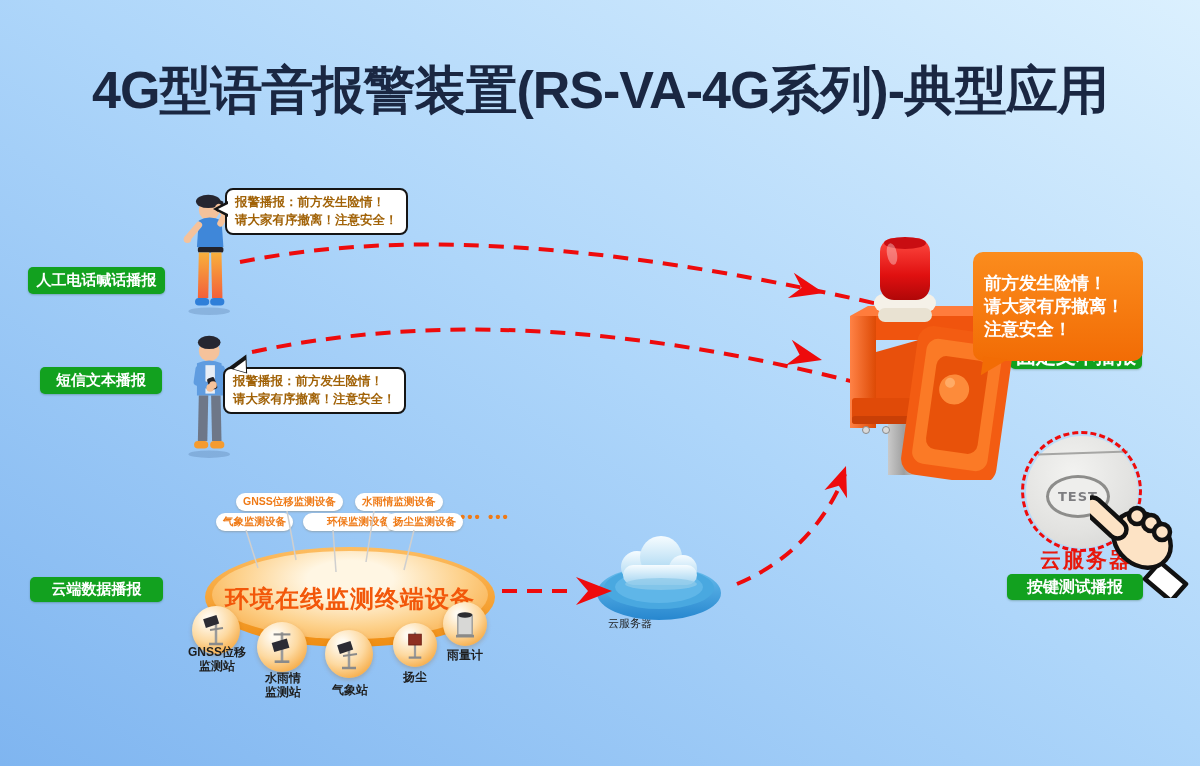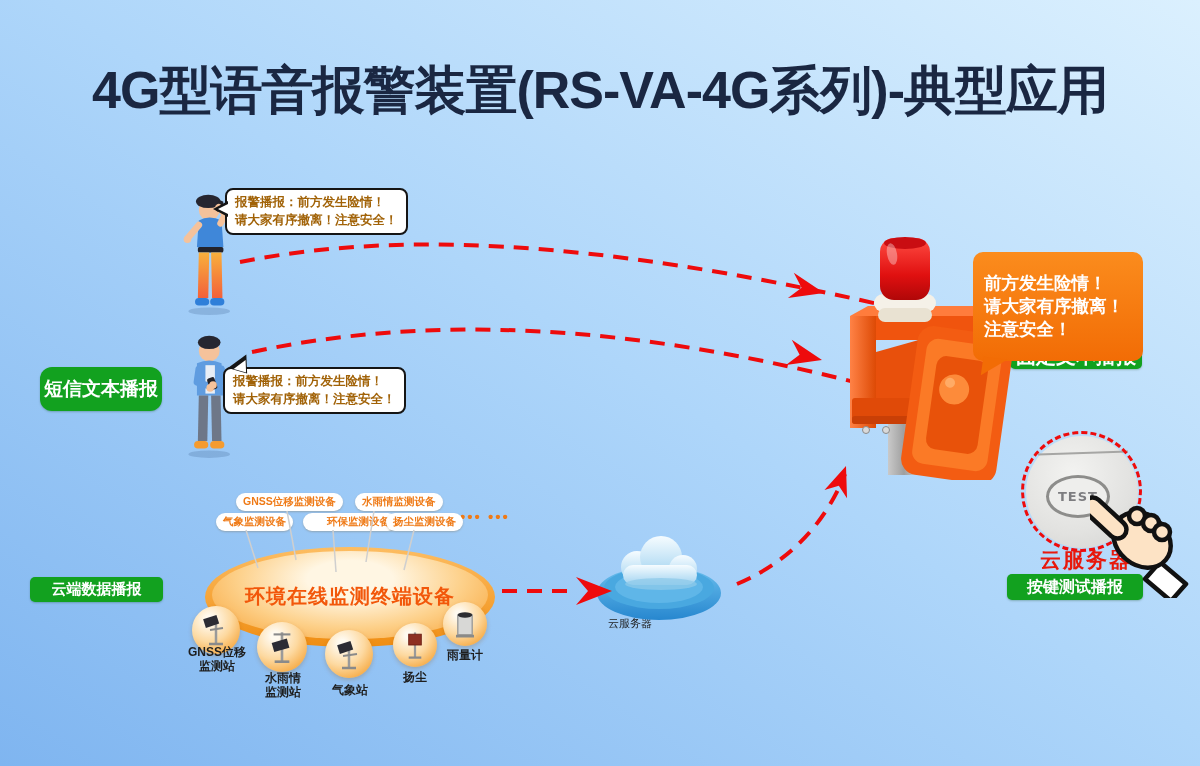--- a/index.html
+++ b/index.html
@@ -14,21 +14,21 @@
     left:0;top:56px;width:1200px;text-align:center;
     font-size:52px;font-weight:bold;letter-spacing:-1px;color:#1a2742;white-space:nowrap;
   }
   
   .glabel{
     background:#12a11f;color:#fff;font-weight:bold;border-radius:5px;
     display:flex;align-items:center;justify-content:center;white-space:nowrap;
     box-shadow:0 1px 2px rgba(0,60,0,.25);
   }
   .gl-manual{left:28px;top:267px;width:137px;height:27px;font-size:15px;}
-  .gl-sms{left:40px;top:367px;width:122px;height:44px;font-size:19px;border-radius:12px;}
+  .gl-sms{left:40px;top:367px;width:122px;height:27px;font-size:15px;}
   .gl-cloud{left:30px;top:577px;width:133px;height:25px;font-size:15px;}
   .gl-fixed{left:1010px;top:344px;width:132px;height:25px;font-size:20px;text-align:right;}
   .gl-test{left:1007px;top:574px;width:136px;height:26px;font-size:16px;}
   
   .bubble{
     background:#fff;border:2px solid #151515;border-radius:8px;
     padding:4px 8px;font-size:12.5px;font-weight:bold;color:#a16207;line-height:1.4;
     white-space:nowrap;z-index:7;
   }
   .bubble1{left:225px;top:188px;}
@@ -49,21 +49,21 @@
     white-space:nowrap;
   }
   .obubble::after{content:"";position:absolute;bottom:-16px;left:9px;
     border-style:solid;border-width:19px 24px 0 0;border-color:#f26c05 transparent transparent transparent;transform:rotate(8deg);}
   
   .plat-outer{left:205px;top:547px;width:290px;height:100px;border-radius:50%;
     background:linear-gradient(180deg,#fdbd62,#ef8d12);}
   .plat-inner{left:212px;top:551px;width:276px;height:88px;border-radius:50%;
     background:radial-gradient(ellipse at 50% 32%,#fff6e3 22%,#fdd089 58%,#f7a133 96%);}
   .plat-title{left:200px;top:583px;width:300px;text-align:center;
-    font-size:20px;font-weight:bold;color:#f2570a;letter-spacing:1px;white-space:nowrap;}
+    font-size:24px;font-weight:bold;color:#f2570a;letter-spacing:1px;white-space:nowrap;}
   
   .tag{
     background:#fff;border-radius:9px;padding:2px 7px;font-size:10.5px;font-weight:bold;
     color:#ef7a16;white-space:nowrap;box-shadow:0 1px 2px rgba(120,70,0,.25);z-index:4;
   }
   .tag1{left:236px;top:493px;} .tag2{left:355px;top:493px;}
   .tag3{left:216px;top:513px;} .tag4{left:303px;top:513px;padding-left:24px;} .tag5{left:386px;top:513px;}
   .dots{left:460px;top:508px;color:#ef7a16;font-size:15px;font-weight:bold;letter-spacing:2px;}
   
   .stc{border-radius:50%;background:radial-gradient(circle at 36% 28%,#fffaf0 8%,#fdd9a0 48%,#f5a234 88%,#ef8d12);
@@ -144,20 +144,21 @@
 
   <div class="abs bubble bubble1">
     <div>报警播报：前方发生险情！</div>
     <div>请大家有序撤离！注意安全！</div>
   </div>
   <div class="abs bubble bubble2">
     <div>报警播报：前方发生险情！</div>
     <div>请大家有序撤离！注意安全！</div>
   </div>
 
+  <div class="abs glabel gl-manual">人工电话喊话播报</div>
   <div class="abs glabel gl-sms">短信文本播报</div>
   <div class="abs glabel gl-cloud">云端数据播报</div>
   <div class="abs glabel gl-fixed">固定文本播报</div>
   <div class="abs glabel gl-test">按键测试播报</div>
 
   <div class="abs plat-outer"></div>
   <div class="abs plat-inner"></div>
   <div class="abs plat-title">环境在线监测终端设备</div>
 
   <div class="abs tag tag1">GNSS位移监测设备</div>

